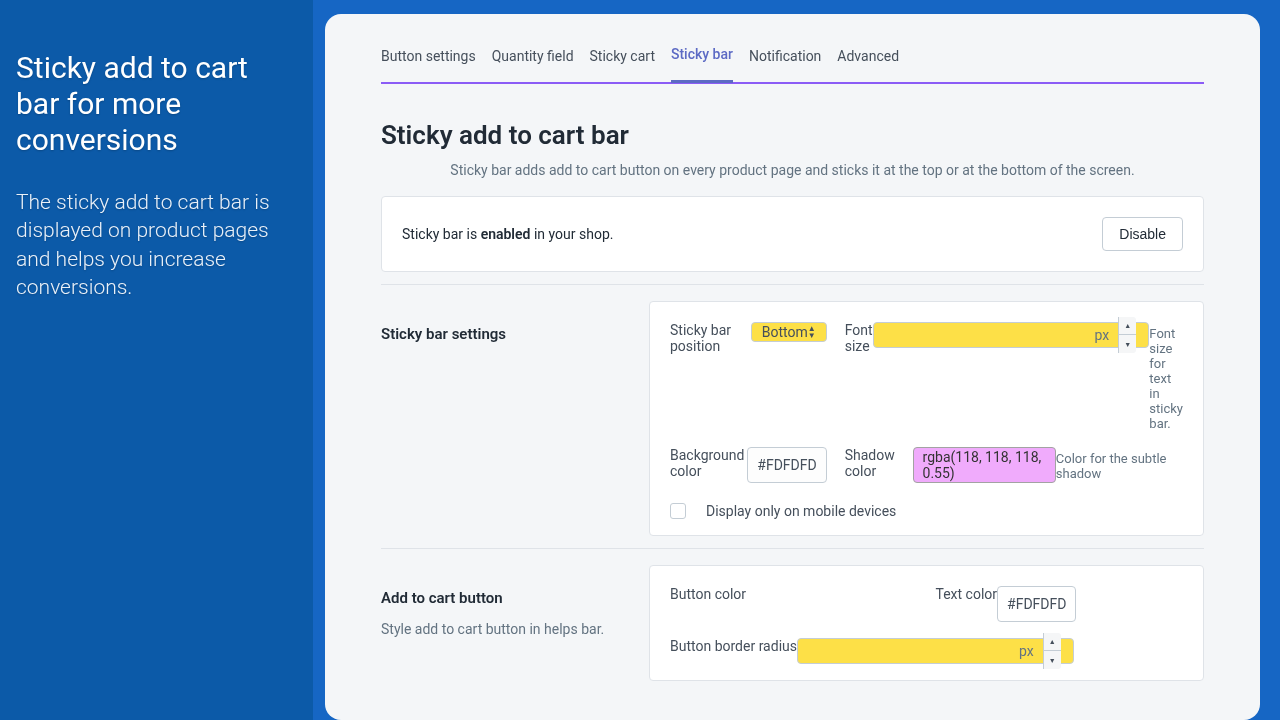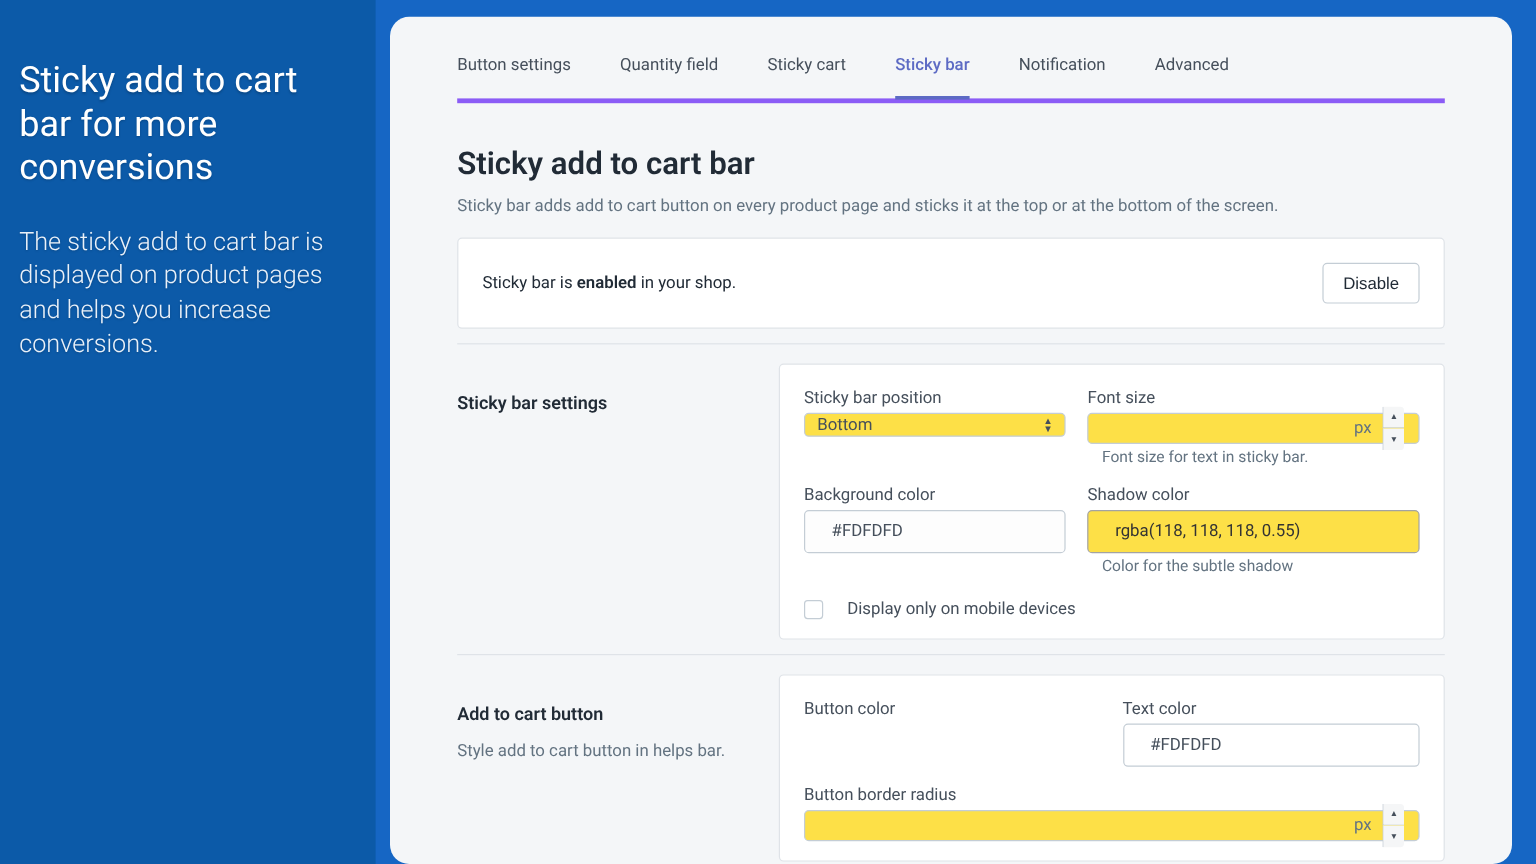--- a/index.html
+++ b/index.html
@@ -3,55 +3,55 @@
 <meta charset="utf-8">
 <style>
 * { box-sizing: border-box; margin: 0; padding: 0; }
 body,html { width:1280px; height:720px; font-family:-apple-system,BlinkMacSystemFont,"Segoe UI",Roboto,sans-serif; background:#1666c4; overflow:hidden; }
 .container { display:flex; width:100%; height:100%; }
 .sidebar { width:313px; background:#0c5aa8; padding:50px 16px 0 16px; color:#fff; }
 .sidebar h1 { font-size:30px; font-weight:400; line-height:1.2; margin-bottom:30px; text-shadow:0 1px 2px rgba(0,0,0,.2); }
 .sidebar p { font-size:21px; font-weight:300; line-height:1.35; text-shadow:0 1px 2px rgba(0,0,0,.2); color:#eaf1f9; }
 .main { flex:1; padding:14px 20px 0 12px; }
 .panel { background:#f4f6f8; border-radius:16px; height:100%; padding:0 56px; overflow:hidden; }
-.tabs { display:flex; gap:41px; border-bottom:4px solid #8b5cf6; padding-top:32px; }
+.tabs { display:flex; gap:16px; border-bottom:2px solid #8b5cf6; padding-top:32px;align-items:flex-end; }
 .tab { font-size:14px; color:#454f5b; padding:0 0 18px; cursor:pointer; }
 .tab.active { color:#5c6ac4; border-bottom:3px solid #5c6ac4; font-weight:500; margin-bottom:-1px; }
 .header { padding:36px 0 18px; }
 .header h2 { font-size:26px; font-weight:600; color:#212b36; margin-bottom:12px; }
-.header .desc { font-size:14px; color:#637381; }
+.header .desc { font-size:14px; color:#637381;text-align:center; }
 .card { background:#fff; border:1px solid #dfe3e8; border-radius:4px; padding:20px 20px; }
 .status-card { display:flex; align-items:center; justify-content:space-between; margin-bottom:8px; }
 .status { font-size:14px; color:#212b36; }
 .status strong { font-weight:600; }
 .btn { background:#fff; border:1px solid #c4cdd5; border-radius:4px; padding:8px 16px; font-size:14px; color:#212b36; cursor:pointer; }
 .divider { border:none; border-top:1px solid #dfe3e8; margin:12px 0 16px; }
 .section { display:flex; gap:24px; margin-bottom:8px; }
 .section-left { width:244px; padding-top:24px; }
 .section-title { font-size:15px; font-weight:600; color:#212b36; margin-bottom:14px; }
 .section-sub { font-size:14px; color:#637381; }
 .section-card { flex:1; background:#fff; border:1px solid #dfe3e8; border-radius:4px; padding:20px 20px 16px; }
 .form-grid { display:grid; grid-template-columns:1fr 1fr; gap:16px 18px; }
-.field { display:flex; flex-direction:column; }
+.field { display:flex; flex-direction:row; }
 .field.full { grid-column:1/-1; }
 .label { font-size:14px; color:#454f5b; margin-bottom:4px; }
 .input, .select, .number-wrap { border:1px solid #c4cdd5; border-radius:4px; background:#fde047; height:20px; font-size:14px; padding:0 10px; color:#454f5b; display:flex; align-items:center; }
 .select { justify-content:space-between; position:relative; cursor:pointer; }
 .select-arrows { display:flex; flex-direction:column; font-size:8px; line-height:7px; color:#454f5b; }
 .number-wrap { padding:12px; }
 .number-wrap input { border:none; outline:none; flex:1; height:100%; padding:0 10px; font-size:14px; color:#454f5b; background:transparent; }
 .unit { padding:0 8px; color:#637381; font-size:14px; border-right:1px solid #c4cdd5; height:100%; display:flex; align-items:center; }
 .spinner { display:flex; flex-direction:column; width:18px; }
 .spinner button { border:none; border-left:1px solid #c4cdd5; background:#f5f6f7; height:18px; font-size:7px; color:#454f5b; cursor:pointer; padding:0; line-height:1; }
 .spinner button:first-child { border-bottom:1px solid #c4cdd5; border-top-right-radius:3px; }
 .spinner button:last-child { border-bottom-right-radius:3px; }
-.hint { font-size:13px; color:#637381; margin-top:4px;margin-left:12px; }
-.color-input { display:flex; align-items:center; border:1px solid #c4cdd5; border-radius:4px; height:36px; padding:0 22px; font-size:14px; }
+.hint { font-size:13px; color:#637381; margin-top:4px; }
+.color-input { display:flex; align-items:center; border:1px solid #c4cdd5; border-radius:4px; height:36px; padding:0 9px; font-size:14px; }
 .swatch-bg { background:#FDFDFD; color:#454f5b; }
-.swatch-shadow { background:#fde047; color:#333; border-color:#a3a3a3; }
+.swatch-shadow { background:#f0abfc; color:#333; border-color:#a3a3a3; }
 .swatch-btn { background:#295ACF; color:#fff; border-color:#295ACF; }
 .swatch-text { background:#fff; color:#454f5b; }
 .checkbox-row { display:flex; align-items:center; gap:20px; grid-column:1/-1; margin-top:4px; }
 .checkbox { width:16px; height:16px; border:1px solid #c4cdd5; border-radius:3px; background:#fff; cursor:pointer; }
 .checkbox-row span { font-size:14px; color:#454f5b; }
 </style>
 </head>
 <body>
 
 <div class="container">

